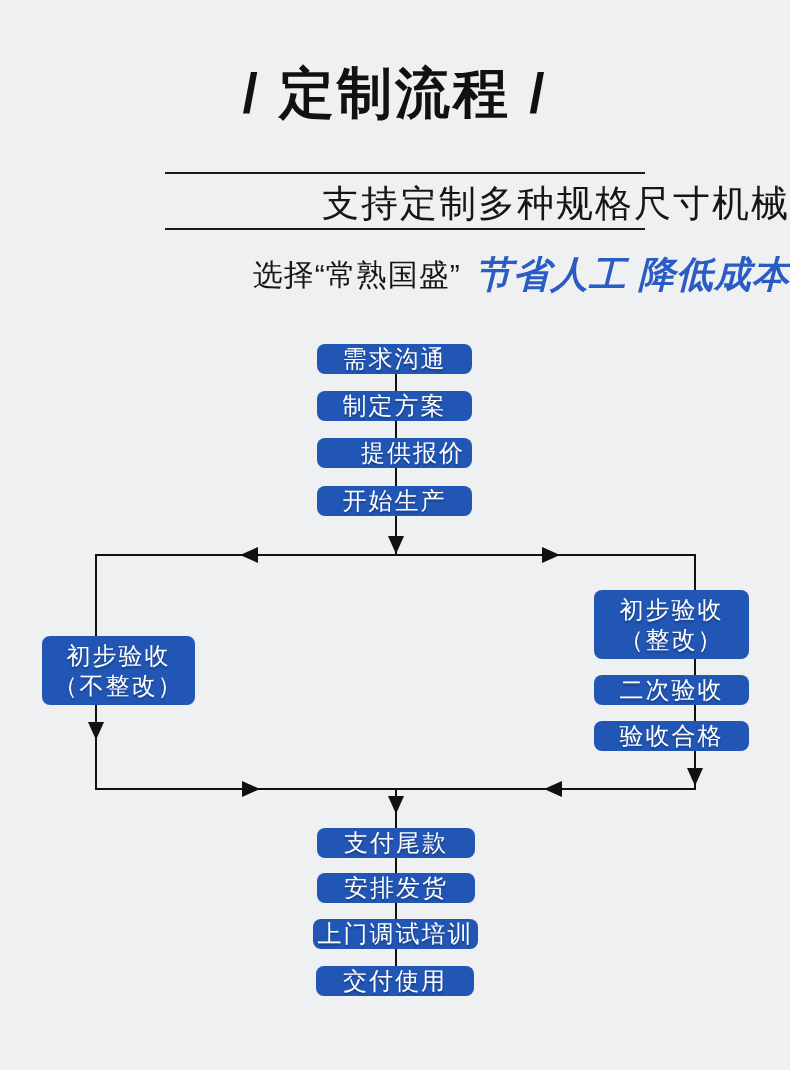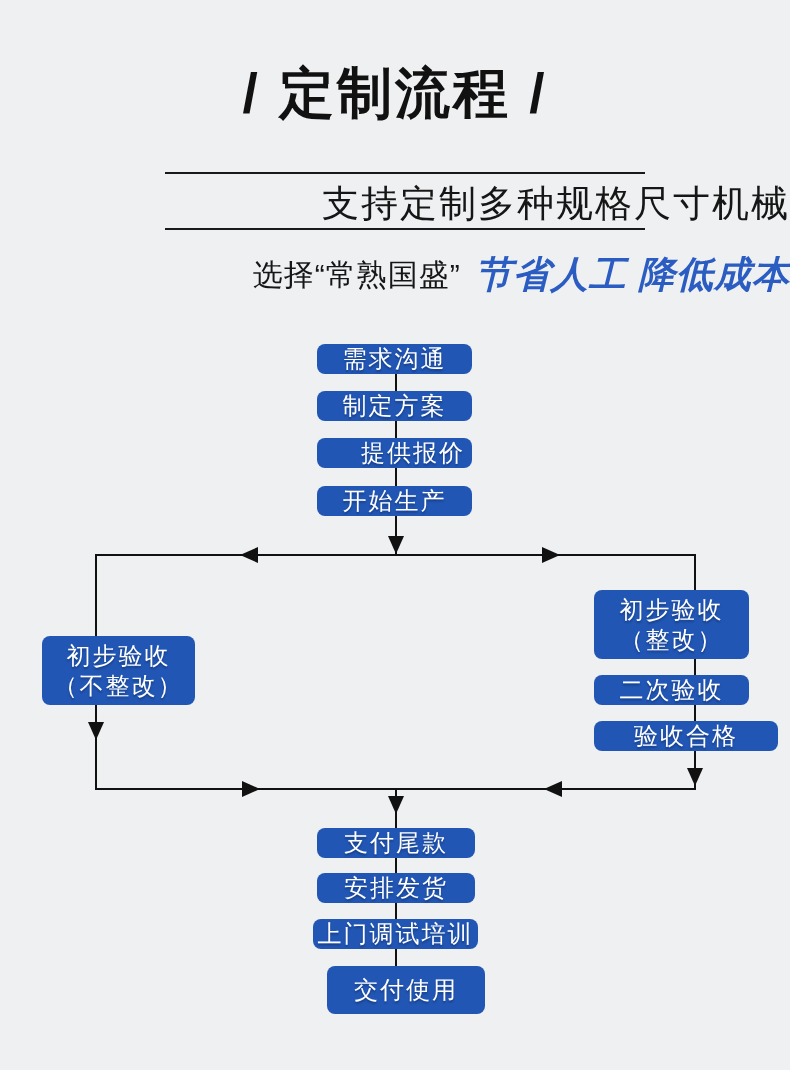--- a/index.html
+++ b/index.html
@@ -56,25 +56,25 @@
     display:flex;align-items:center;justify-content:center;text-align:center;
     font-size:24px;font-weight:500;letter-spacing:2px;line-height:30px;
     white-space:pre-line;text-shadow:0 2px 2px rgba(0,0,0,0.28);}
   .n-t0{left:317px;top:344px;width:155px;height:30px;}
   .n-t1{left:317px;top:391px;width:155px;height:30px;}
   .n-t2{left:317px;top:438px;width:155px;height:30px;padding-left:37px;}
   .n-t3{left:317px;top:486px;width:155px;height:30px;}
   .n-left{left:42px;top:636px;width:153px;height:69px;}
   .n-r0{left:594px;top:590px;width:155px;height:69px;}
   .n-r1{left:594px;top:675px;width:155px;height:30px;}
-  .n-r2{left:594px;top:721px;width:184px;height:30px;}
+  .n-r2{left:594px;top:721px;width:155px;height:30px;}
   .n-b0{left:317px;top:828px;width:158px;height:30px;}
   .n-b1{left:317px;top:873px;width:158px;height:30px;}
   .n-b2{left:313px;top:919px;width:165px;height:30px;}
-  .n-b3{left:327px;top:966px;width:158px;height:48px;}
+  .n-b3{left:316px;top:966px;width:158px;height:30px;}
 </style>
 </head>
 <body>
 
 <div class="canvas">
 
   <div class="title">/ 定制流程 /</div>
   <div class="rule rule-top"></div>
   <div class="subtitle">支持定制多种规格尺寸机械</div>
   <div class="rule rule-bottom"></div>

